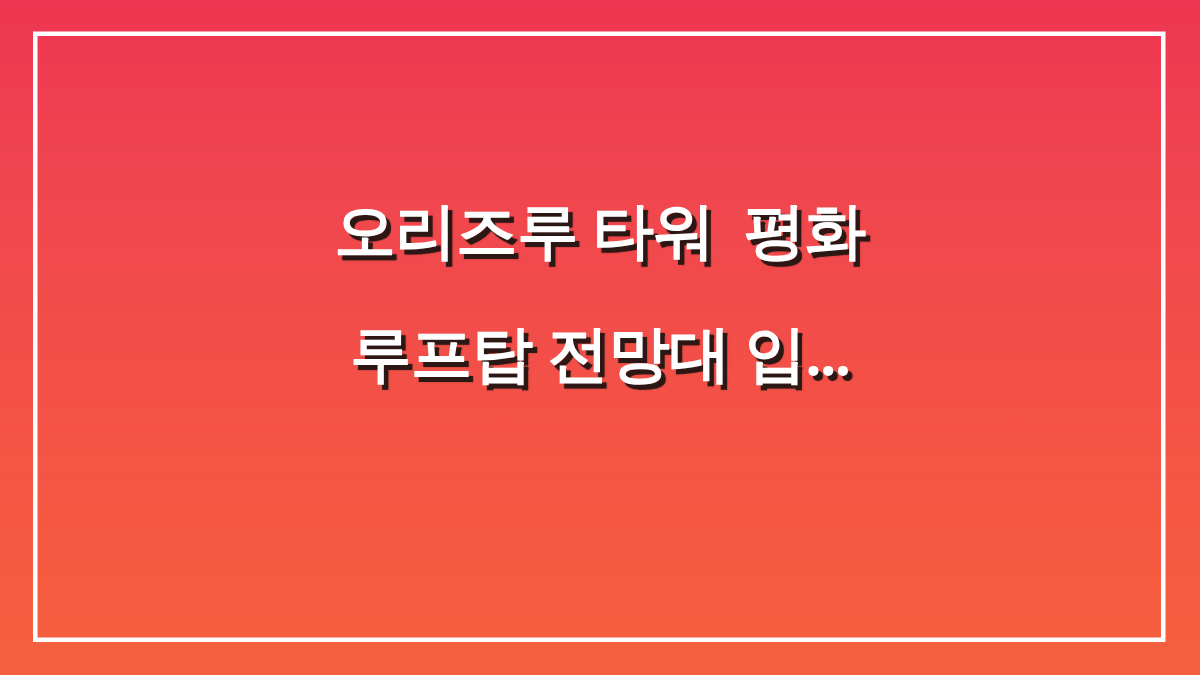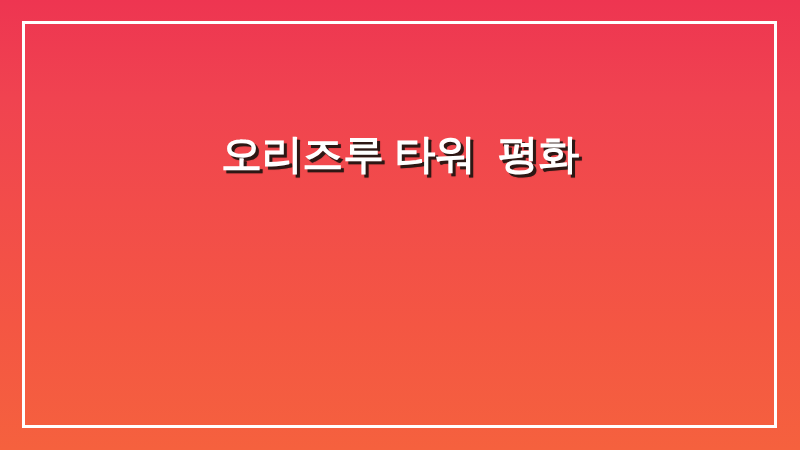--- a/index.html
+++ b/index.html
@@ -7,21 +7,21 @@
     margin: 0;
     padding: 0;
     background: #ffffff;
   }
 
   #canvas {
     position: relative;
     width: 800px;
     height: 450px;
     overflow: hidden;
-    font-family: Liberation Sans, sans-serif;
+    font-family: Liberation Serif, serif;
     
     background-image: linear-gradient(
         180deg,
         #ee3551 0%,
         #f04350 22%,
         #f24c4a 45%,
         #f45643 72%,
         #f5613e 100%);
   }
 
@@ -63,15 +63,16 @@
 </style>
 </head>
 <body>
 
 <div id="canvas">
 
   <div id="frame"></div>
 
   <div id="headline">
     <span class="line">오리즈루 타워  평화</span>
+    <span class="line">루프탑 전망대 입...</span>
   </div>
 
 </div>
 
 </body></html>

